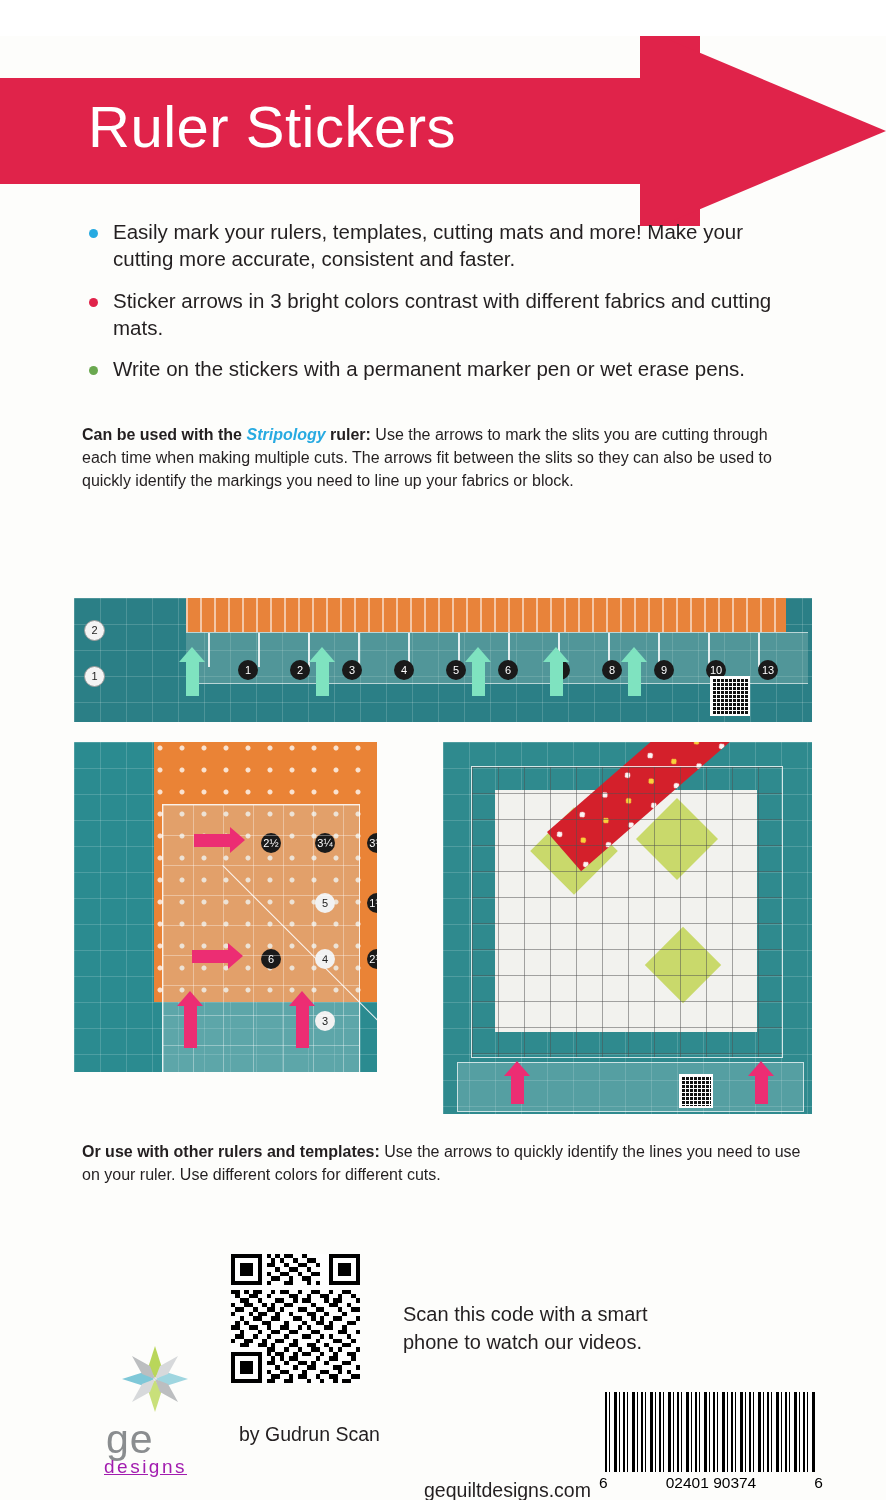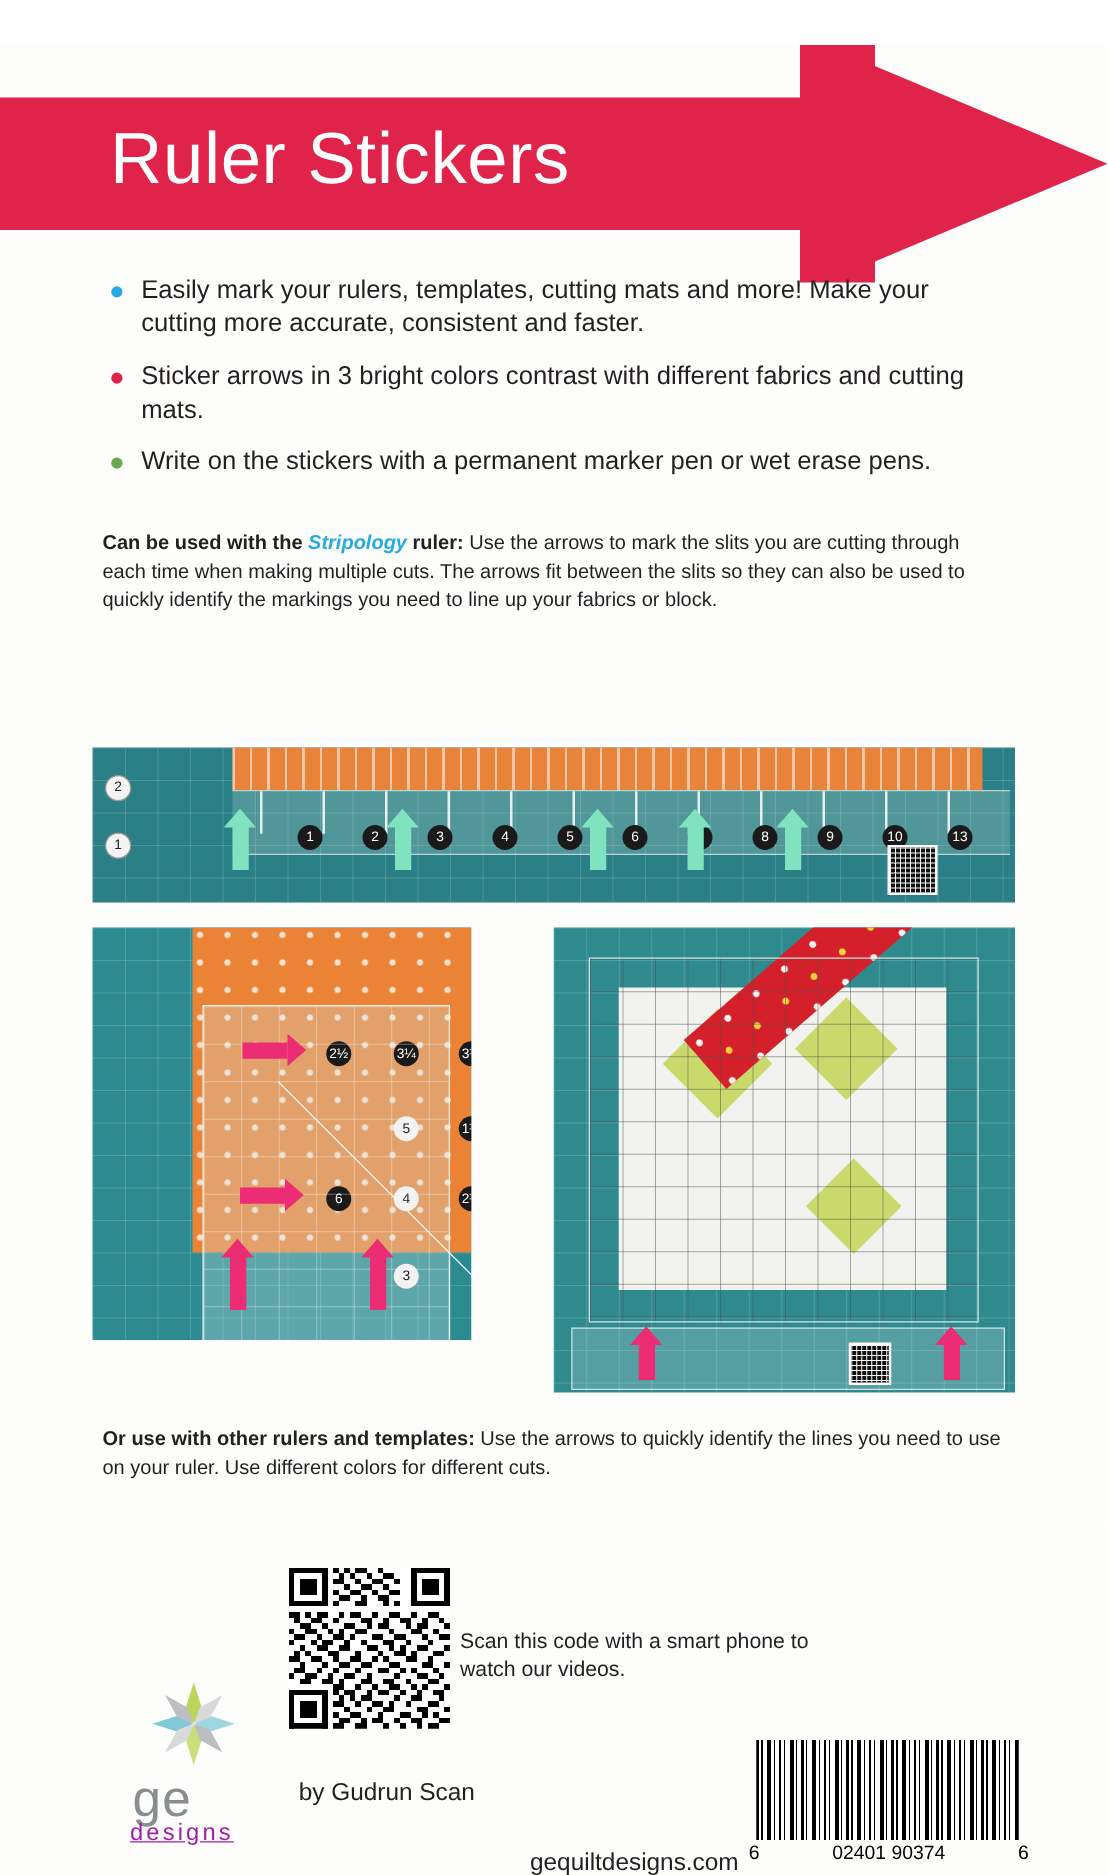--- a/index.html
+++ b/index.html
@@ -363,24 +363,24 @@
   
   .qr-big {
     position: absolute;
     left: 231px;
     top: 1218px;
     width: 129px;
     height: 129px;
   }
   .qr-caption {
     position: absolute;
-    left: 368px;
+    left: 403px;
     top: 1265px;
     width: 300px;
-    font-size: 17px;
+    font-size: 20px;
     line-height: 1.38;
     color: #231f20;
   }
 
   
   .logo-wrap {
     position: absolute;
     left: 104px;
     top: 1308px;
     width: 120px;

